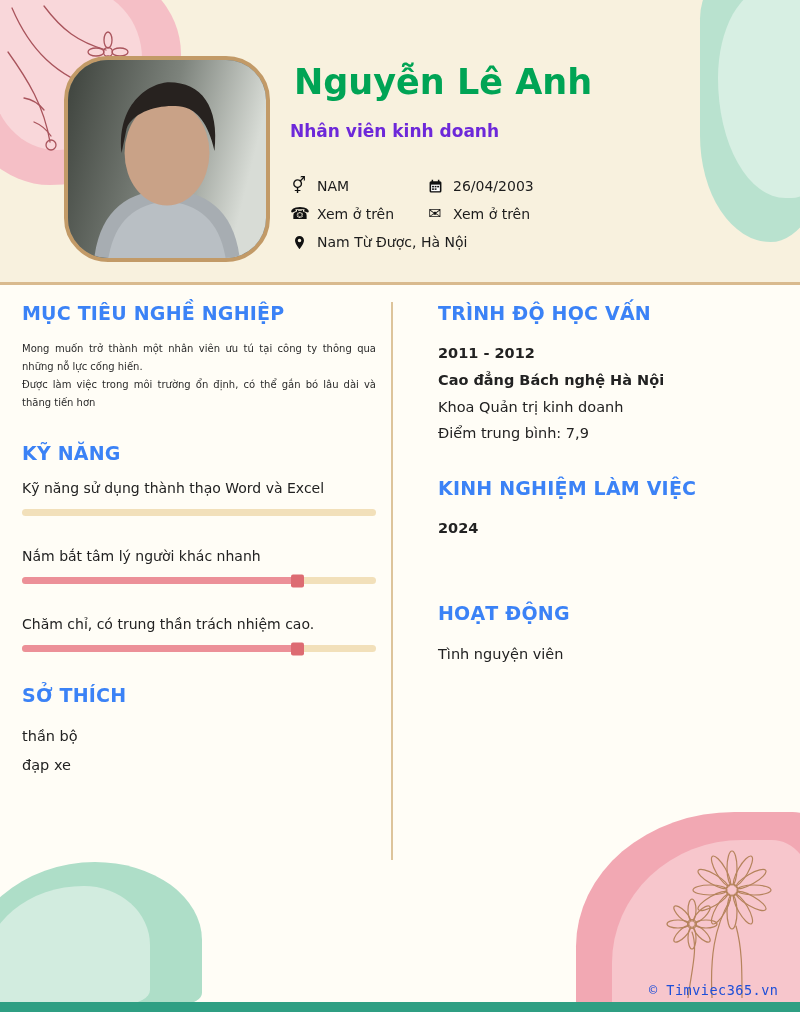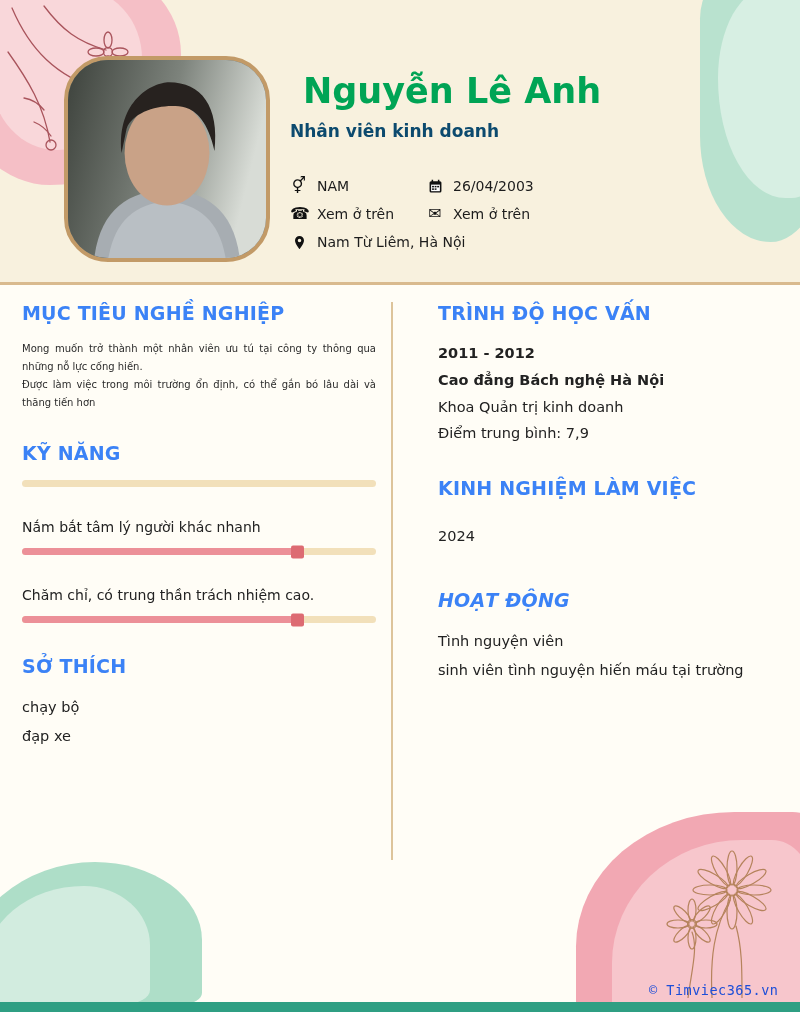--- a/index.html
+++ b/index.html
@@ -13,57 +13,57 @@
   .header-band{position:absolute;top:0;left:0;right:0;height:284px;background:#f8f1de;z-index:0;}
   .h-divider{position:absolute;top:282px;left:0;right:0;height:3px;background:#d9ba8e;z-index:3;}
   .v-divider{position:absolute;left:391px;top:302px;width:2px;height:558px;background:#ddc49b;z-index:3;}
 
   .photo{
     position:absolute;left:64px;top:56px;width:198px;height:198px;
     border:4px solid #c29a67;border-radius:44px;overflow:hidden;z-index:4;background:#6d726d;
   }
   .photo svg{display:block;}
 
-  .name{position:absolute;left:290px;top:58px;margin:13px;font-size:35px;font-weight:700;color:#00a455;z-index:4;}
-  .job-title{position:absolute;left:290px;top:121px;font-size:17px;font-weight:700;color:#0c4a6e;z-index:4;}
+  .name{position:absolute;left:290px;top:58px;margin:4px;font-size:35px;font-weight:700;color:#00a455;z-index:4;}
+  .job-title{position:absolute;left:290px;top:121px;font-size:17px;font-weight:700;color:#6d28d9;z-index:4;}
 
   .contacts{
     position:absolute;left:290px;top:178px;z-index:4;
     display:grid;grid-template-columns:136px auto;row-gap:12px;column-gap:0;
     font-size:14px;color:#1c1c1c;
   }
   .contact{display:flex;align-items:center;gap:9px;}
   .contact .ci{width:18px;text-align:center;font-size:16px;line-height:1;color:#111;}
   .contact .ci svg{display:block;margin:0 auto;}
   .contact.span2{grid-column:1 / span 2;}
 
   
   .col-left{position:absolute;left:22px;top:302px;width:354px;z-index:4;}
   .col-right{position:absolute;left:438px;top:302px;width:358px;z-index:4;}
   .sec-h{margin:0 0 16px;font-size:19px;font-weight:700;color:#3b82f6;letter-spacing:.2px;}
   .sec-h.mt{margin-top:30px;}
-  .sec-h.mt-lg{margin-top:39px;font-style:italic;}
+  .sec-h.mt-lg{margin-top:60px;}
   .body-text{margin:0;font-size:10px;line-height:1.8;text-align:justify;color:#2b2b2b;}
   .bold{font-weight:700;color:#1d1d1d;}
 
   
   .skill{margin-bottom:32px;}
   .skill-label{font-size:14px;margin:0 0 13px;color:#222;}
   .bar{position:relative;height:7px;background:#f2e0ba;border-radius:4px;}
   .bar-fill{position:absolute;left:0;top:0;height:100%;background:#ec9098;border-radius:4px;}
   .thumb{
     position:absolute;right:-6px;top:50%;transform:translateY(-50%);
     width:13px;height:13px;background:#dd6b72;border-radius:2px;
   }
 
   .hobby-item,.activity-item{font-size:14.5px;line-height:2.0;color:#222;}
 
   .edu-line{font-size:14.5px;line-height:1.85;color:#222;}
   .edu-period{margin-top:12px;}
-  .exp-year{margin-top:24px;font-weight:400;}
+  .exp-year{margin-top:16px;font-weight:700;}
   .exp-desc{margin-top:10px;}
 
   
   .deco{position:absolute;z-index:1;}
   .top-left-pink{left:-34px;top:-30px;width:215px;height:215px;background:#f5bfc6;border-radius:0 45% 70% 45%;}
   .top-left-pink::after{content:"";position:absolute;left:26px;top:18px;width:150px;height:162px;background:#f9d7da;border-radius:0 50% 65% 50%;}
   .top-right-green{right:-26px;top:-24px;width:126px;height:266px;background:#b9e2cf;border-radius:30% 0 55% 70% / 20% 0 45% 50%;}
   .top-right-green::after{content:"";position:absolute;left:18px;top:12px;right:-10px;bottom:44px;background:#d7efe3;border-radius:45% 0 40% 60%;}
   .bottom-left-green{left:-36px;bottom:8px;width:238px;height:142px;background:#aedec8;border-radius:55% 45% 8% 0 / 80% 55% 8% 0;}
   .bottom-left-green::after{content:"";position:absolute;left:20px;top:24px;width:166px;height:118px;background:#d2ecdf;border-radius:60% 40% 15% 0 / 70% 50% 12% 0;}
@@ -189,35 +189,36 @@
     <div class="contact">
       <span class="ci">✉</span>
       <span>Xem ở trên</span>
     </div>
     <div class="contact span2">
       <span class="ci">
         <svg viewBox="0 0 24 24" width="15" height="15">
           <path d="M12 1.5a7.2 7.2 0 0 0-7.2 7.2c0 5.2 7.2 13.8 7.2 13.8s7.2-8.6 7.2-13.8A7.2 7.2 0 0 0 12 1.5zm0 10a2.8 2.8 0 1 1 0-5.6 2.8 2.8 0 0 1 0 5.6z" fill="#111"></path>
         </svg>
       </span>
-      <span>Nam Từ Liêm, Hà Nội</span>
+      <span>Nam Từ Được, Hà Nội</span>
     </div>
   </div>
 
   <div class="h-divider"></div>
   <div class="v-divider"></div>
 
   <div class="col-left">
     <h2 class="sec-h">MỤC TIÊU NGHỀ NGHIỆP</h2>
     <p class="body-text">Mong muốn trở thành một nhân viên ưu tú tại công ty thông qua những nỗ lực cống hiến.</p>
     <p class="body-text">Được làm việc trong môi trường ổn định, có thể gắn bó lâu dài và thăng tiến hơn</p>
 
     <h2 class="sec-h mt">KỸ NĂNG</h2>
 
     <div class="skill">
+      <div class="skill-label">Kỹ năng sử dụng thành thạo Word và Excel</div>
       <div class="bar">
         
       </div>
     </div>
     <div class="skill">
       <div class="skill-label">Nắm bắt tâm lý người khác nhanh</div>
       <div class="bar">
         <div class="bar-fill" style="width: 78%;">
           <span class="thumb"></span>
         </div>
@@ -226,33 +227,32 @@
     <div class="skill">
       <div class="skill-label">Chăm chỉ, có trung thần trách nhiệm cao.</div>
       <div class="bar">
         <div class="bar-fill" style="width: 78%;">
           <span class="thumb"></span>
         </div>
       </div>
     </div>
 
     <h2 class="sec-h mt">SỞ THÍCH</h2>
-    <div class="hobby-item">chạy bộ</div>
+    <div class="hobby-item">thần bộ</div>
     <div class="hobby-item">đạp xe</div>
   </div>
 
   <div class="col-right">
     <h2 class="sec-h">TRÌNH ĐỘ HỌC VẤN</h2>
     <div class="edu-line edu-period bold">2011 - 2012</div>
     <div class="edu-line bold">Cao đẳng Bách nghệ Hà Nội</div>
     <div class="edu-line">Khoa Quản trị kinh doanh</div>
     <div class="edu-line">Điểm trung bình: 7,9</div>
 
     <h2 class="sec-h mt">KINH NGHIỆM LÀM VIỆC</h2>
     <div class="edu-line exp-year">2024</div>
 
     <h2 class="sec-h mt-lg">HOẠT ĐỘNG</h2>
     <div class="activity-item">Tình nguyện viên</div>
-    <div class="activity-item">sinh viên tình nguyện hiến máu tại trường</div>
   </div>
 
   <div class="watermark">© Timviec365.vn</div>
 </div>
 
 </body></html>

